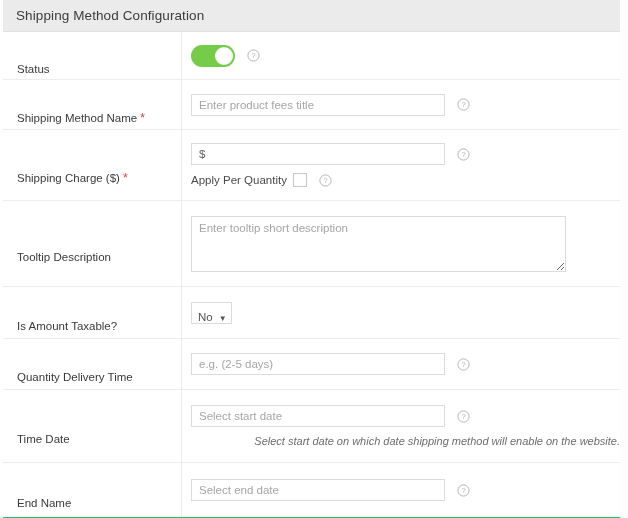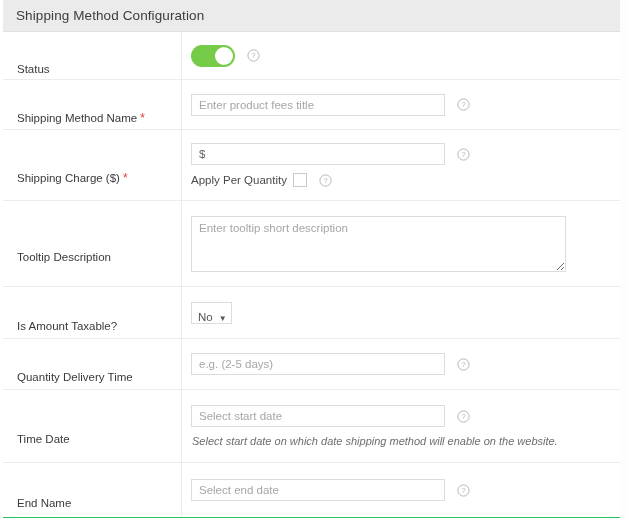--- a/index.html
+++ b/index.html
@@ -213,20 +213,21 @@
     cursor: pointer;
     flex: 0 0 14px;
   }
 
   .hint {
     font-size: 11px;
     font-style: italic;
     color: #6d6d6d;
     margin-top: 8px;
     padding-left: 1px;
+    text-align: right;
   }
 
   
   .row-status   { height: 48px; }
   .row-name     { height: 50px; }
   .row-charge   { height: 71px; }
   .row-tooltip  { height: 86px; }
   .row-taxable  { height: 52px; }
   .row-eta      { height: 51px; }
   .row-start    { height: 73px; }

